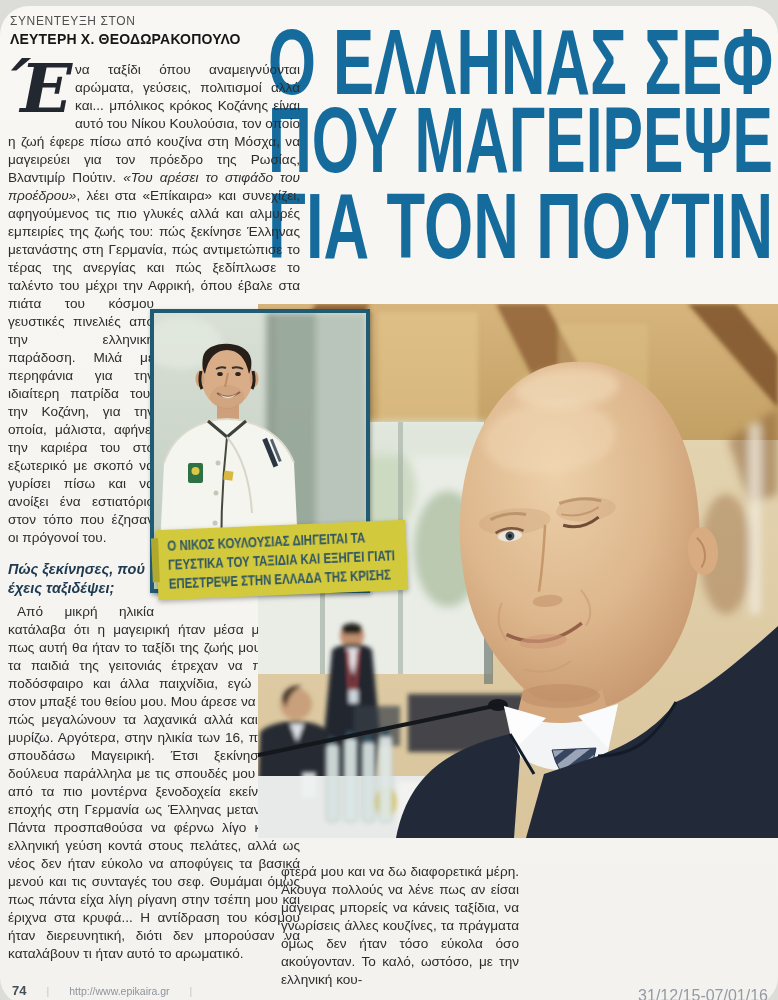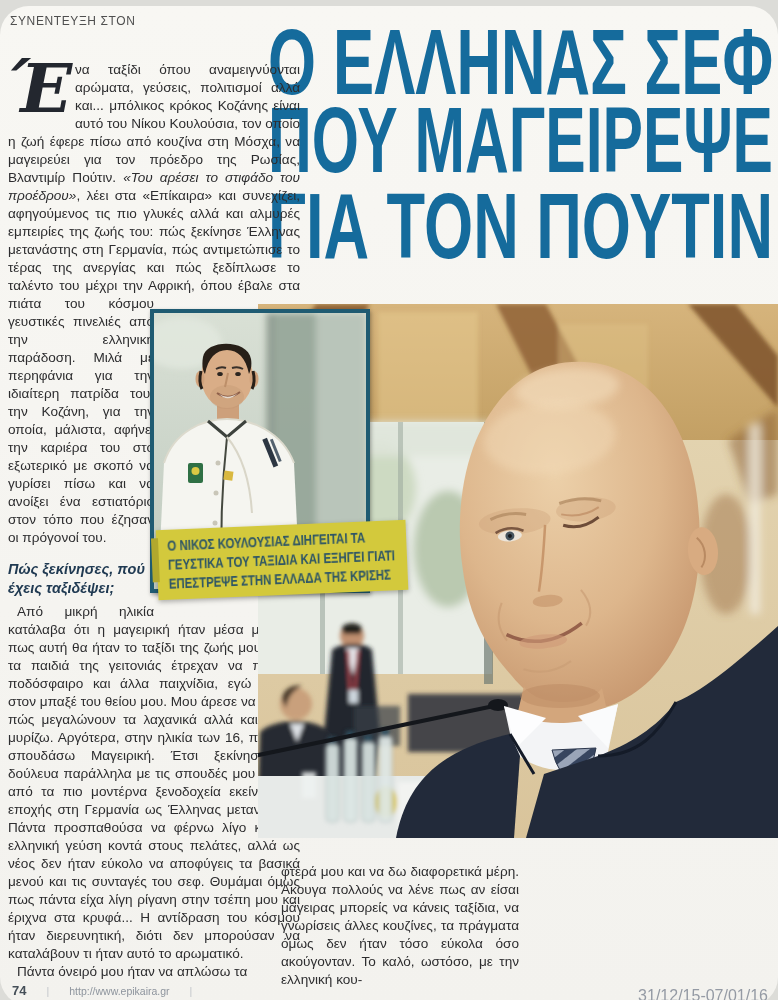--- a/index.html
+++ b/index.html
@@ -73,20 +73,21 @@
   .footer-left .sep{color:#c3c7cb;}
   .footer-date{position:absolute;right:10px;top:981px;font-size:16px;color:#949aa4;}
 </style>
 </head>
 <body>
 
 <div class="page">
 
   <div class="kicker">
     <div class="pre">ΣΥΝΕΝΤΕΥΞΗ ΣΤΟΝ</div>
+    <div class="author">ΛΕΥΤΕΡΗ Χ. ΘΕΟΔΩΡΑΚΟΠΟΥΛΟ</div>
   </div>
 
   <svg class="headline" viewBox="0 0 510 240" role="img">
     <text x="508" y="68" text-anchor="end" font-size="92" textLength="505" lengthAdjust="spacingAndGlyphs">Ο ΕΛΛΗΝΑΣ ΣΕΦ</text>
     <text x="508" y="146" text-anchor="end" font-size="92" textLength="505" lengthAdjust="spacingAndGlyphs">ΠΟΥ ΜΑΓΕΙΡΕΨΕ</text>
     <text x="508" y="232" text-anchor="end" font-size="92" textLength="505" lengthAdjust="spacingAndGlyphs">ΓΙΑ ΤΟΝ ΠΟΥΤΙΝ</text>
   </svg>
 
   <div class="putin-photo">
     <svg viewBox="0 0 520 534" preserveAspectRatio="none" role="img">
@@ -276,21 +277,20 @@
       <text x="11" y="59" font-size="14.2" textLength="222" lengthAdjust="spacingAndGlyphs">ΕΠΕΣΤΡΕΨΕ ΣΤΗΝ ΕΛΛΑΔΑ ΤΗΣ ΚΡΙΣΗΣ</text>
     </svg>
   </div>
 
   <div class="leftcol">
     <p class="bodytext intro">
       <span class="dropcap">Έ</span><span>να ταξίδι όπου αναμειγνύονται αρώματα, γεύσεις, πολιτισμοί αλλά και... μπόλικος κρόκος Κοζάνης είναι αυτό του Νίκου Κουλούσια, τον οποίο η ζωή έφερε πίσω από κουζίνα στη Μόσχα, να μαγειρεύει για τον πρόεδρο της Ρωσίας, Βλαντιμίρ Πούτιν. </span><i>«Του αρέσει το στιφάδο του προέδρου»</i><span>, λέει στα «Επίκαιρα» και συνεχίζει, αφηγούμενος τις πιο γλυκές αλλά και αλμυρές εμπειρίες της ζωής του: πώς ξεκίνησε Έλληνας μετανάστης στη Γερμανία, πώς αντιμετώπισε το τέρας της ανεργίας και πώς ξεδίπλωσε το ταλέντο του μέχρι την Αφρική, όπου έβαλε </span><span class="wrap-spacer"></span><span>στα πιάτα του κόσμου γευστικές πινελιές από την ελληνική παράδοση. Μιλά με περηφάνια για την ιδιαίτερη πατρίδα του, την Κοζάνη, για την οποία, μάλιστα, αφήνει την καριέρα του στο εξωτερικό με σκοπό να γυρίσει πίσω και να ανοίξει ένα εστιατόριο στον τόπο που έζησαν οι πρόγονοί του.</span>
     </p>
     <h3 class="question">Πώς ξεκίνησες, πού έχεις ταξιδέψει;</h3>
     <p class="bodytext answer">Από μικρή ηλικία κατάλαβα ότι η μαγειρική ήταν μέσα μου και πως αυτή θα ήταν το ταξίδι της ζωής μου. Όταν τα παιδιά της γειτονιάς έτρεχαν να παίξουν ποδόσφαιρο και άλλα παιχνίδια, εγώ έπαιζα στον μπαξέ του θείου μου. Μου άρεσε να βλέπω πώς μεγαλώνουν τα λαχανικά αλλά και να τα μυρίζω. Αργότερα, στην ηλικία των 16, πήγα να σπουδάσω Μαγειρική. Έτσι ξεκίνησα και δούλευα παράλληλα με τις σπουδές μου σε ένα από τα πιο μοντέρνα ξενοδοχεία εκείνης της εποχής στη Γερμανία ως Έλληνας μετανάστης. Πάντα προσπαθούσα να φέρνω λίγο και την ελληνική γεύση κοντά στους πελάτες, αλλά ως νέος δεν ήταν εύκολο να αποφύγεις τα βασικά μενού και τις συνταγές του σεφ. Θυμάμαι όμως πως πάντα είχα λίγη ρίγανη στην τσέπη μου και έριχνα στα κρυφά... Η αντίδραση του κόσμου ήταν διερευνητική, διότι δεν μπορούσαν να καταλάβουν τι ήταν αυτό το αρωματικό.</p>
-    <p class="bodytext answer">Πάντα όνειρό μου ήταν να απλώσω τα</p>
   </div>
 
   <div class="col col2">
     <p class="bodytext">φτερά μου και να δω διαφορετικά μέρη. Άκουγα πολλούς να λένε πως αν είσαι μάγειρας μπορείς να κάνεις ταξίδια, να γνωρίσεις άλλες κουζίνες, τα πράγματα όμως δεν ήταν τόσο εύκολα όσο ακούγονταν. Το καλό, ωστόσο, με την ελληνική κου-</p>
   </div>
 
   <div class="footer-left">
     <span class="pnum">74</span>
     <span class="sep">|</span>
     <span>http://www.epikaira.gr</span>

